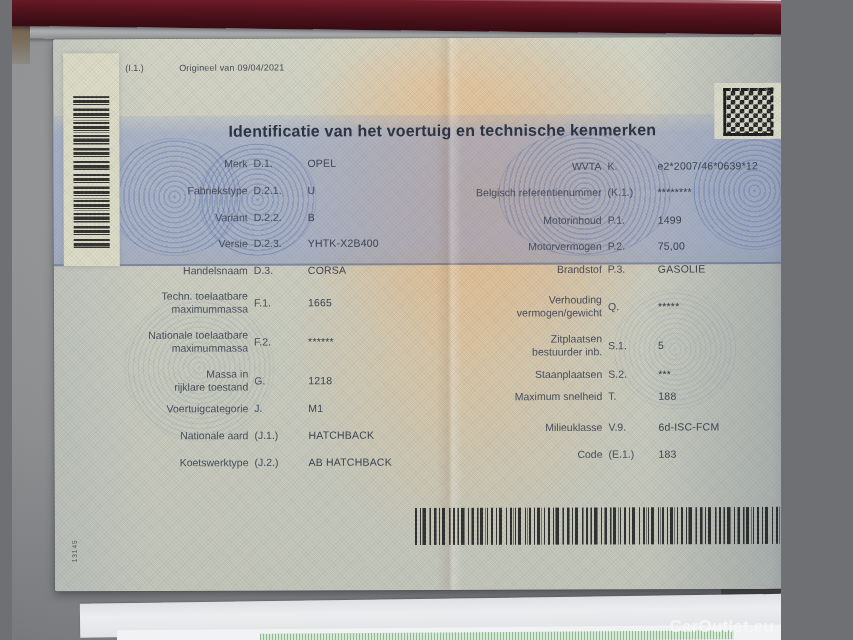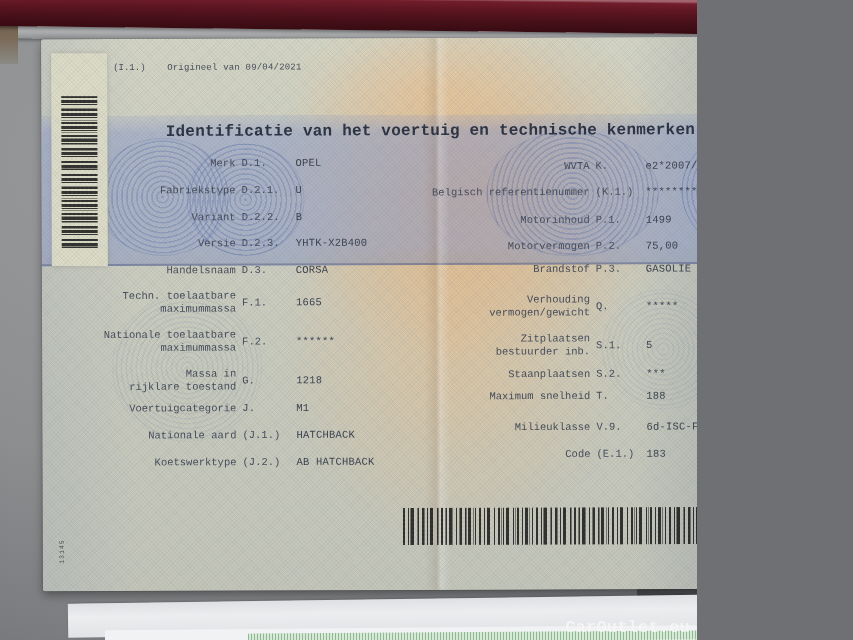--- a/index.html
+++ b/index.html
@@ -1,20 +1,21 @@
 <!DOCTYPE html>
 <html><head>
 <meta charset="utf-8">
 <style>
   html,body{margin:0;padding:0;background:#6f7073;}
   .photo{
-    position:relative; width:697px; height:640px; overflow:hidden;
-    font-family:Liberation Mono, monospace;
+    position:relative; width:769px; height:640px; overflow:hidden;
+    font-family:Liberation Sans, sans-serif;
     background:
       radial-gradient(ellipse 900px 700px at 30% 25%, #9a9b9d 0%, #8d8e90 45%, #7b7c7f 70%, #5c5d60 100%);
+    margin-left: 12px;
   }
   
   .wall-brown{position:absolute;left:0;top:0;width:18px;height:64px;
     background:linear-gradient(to bottom,#6d5847,#7a6a58 60%,#8a8a85);z-index:1;}
   .top-white{position:absolute;left:290px;top:-5px;width:580px;height:14px;
     background:#e3e4e5;transform:rotate(0.6deg);z-index:1;}
   .maroon-bar{position:absolute;left:-12px;top:-6px;width:890px;height:34px;
     transform:rotate(0.65deg);z-index:2;
     border-top:3px solid #d6d6d6;
     background:linear-gradient(to bottom, rgba(255,255,255,0.30) 0 2px, rgba(255,255,255,0) 4px),

